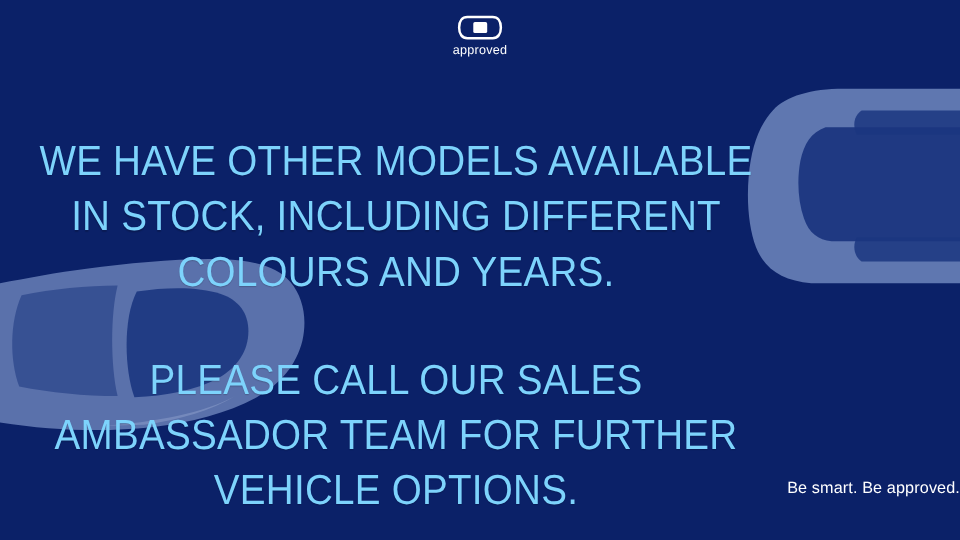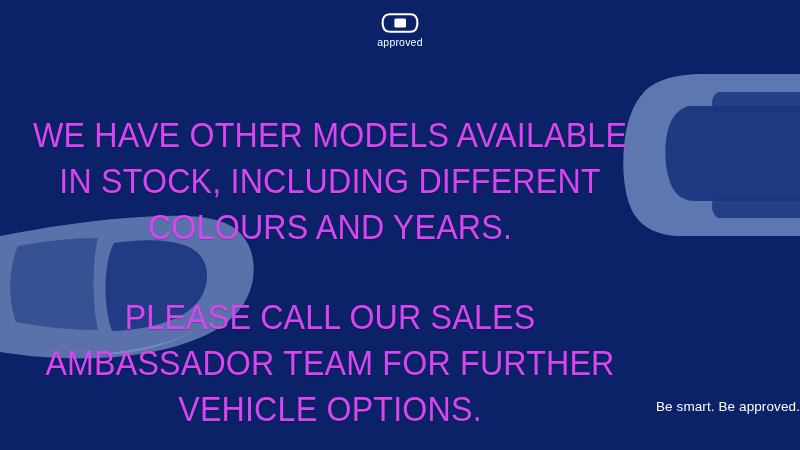--- a/index.html
+++ b/index.html
@@ -53,21 +53,21 @@
     line-height: 1;
   }
 
   
   .message {
     position: absolute;
     top: 112px;
     left: 0;
     width: 660px;
     text-align: center;
-    color: #d946ef;
+    color: #7dd3fc;
   }
   .para {
     margin: 0;
     padding: 0;
   }
   .para-primary {
     font-size: 35px;
     line-height: 46px;
     font-weight: 400;
     letter-spacing: 0.2px;

